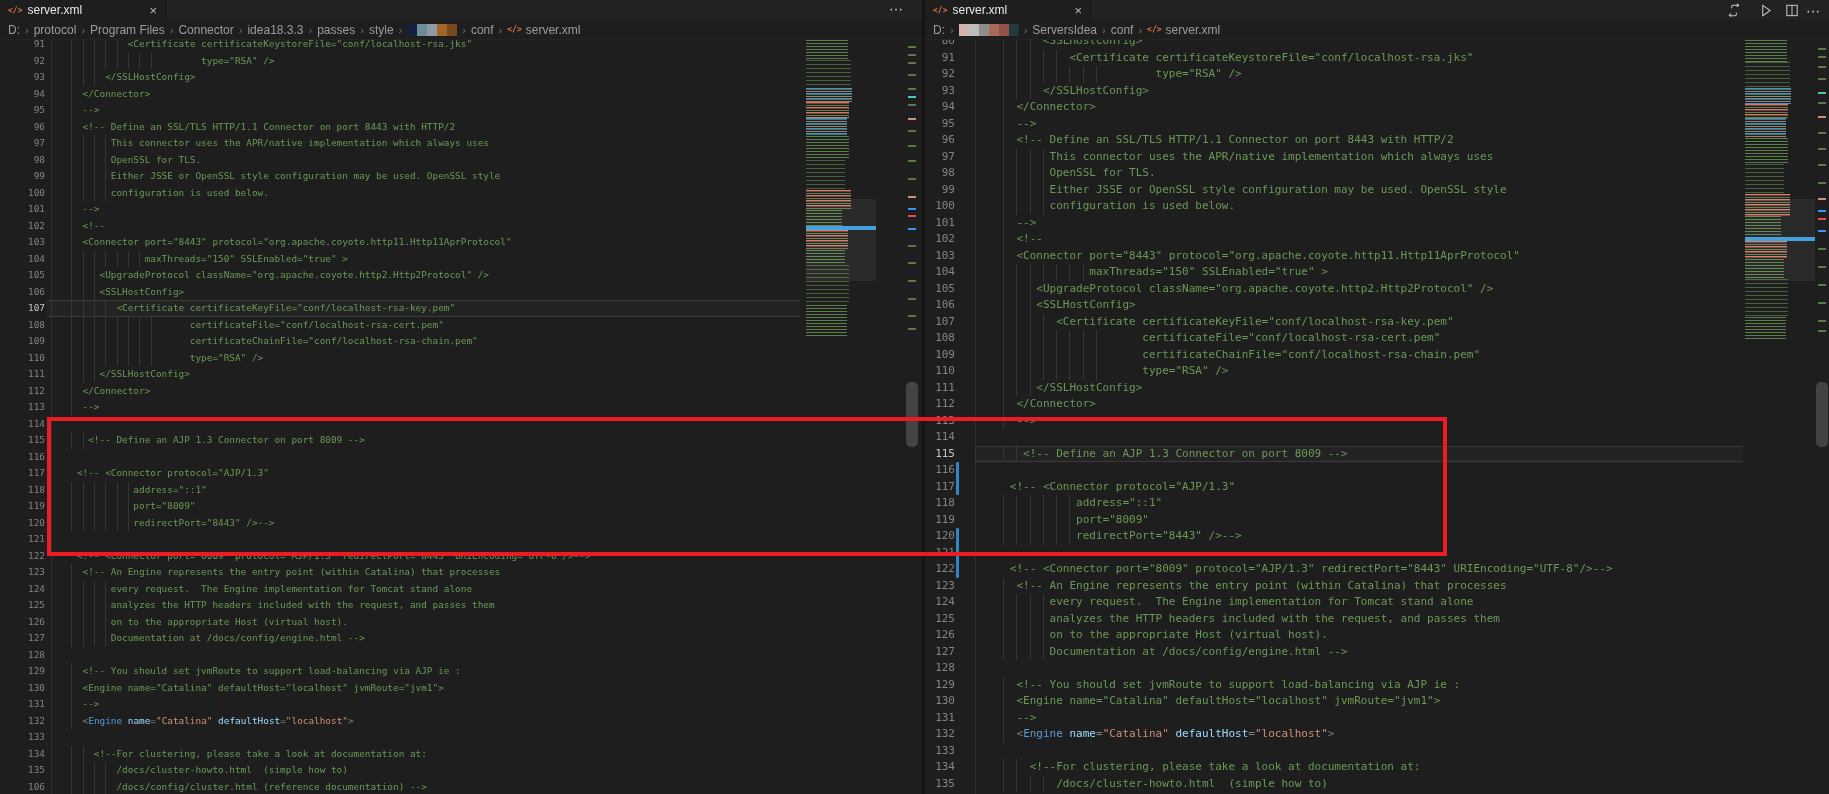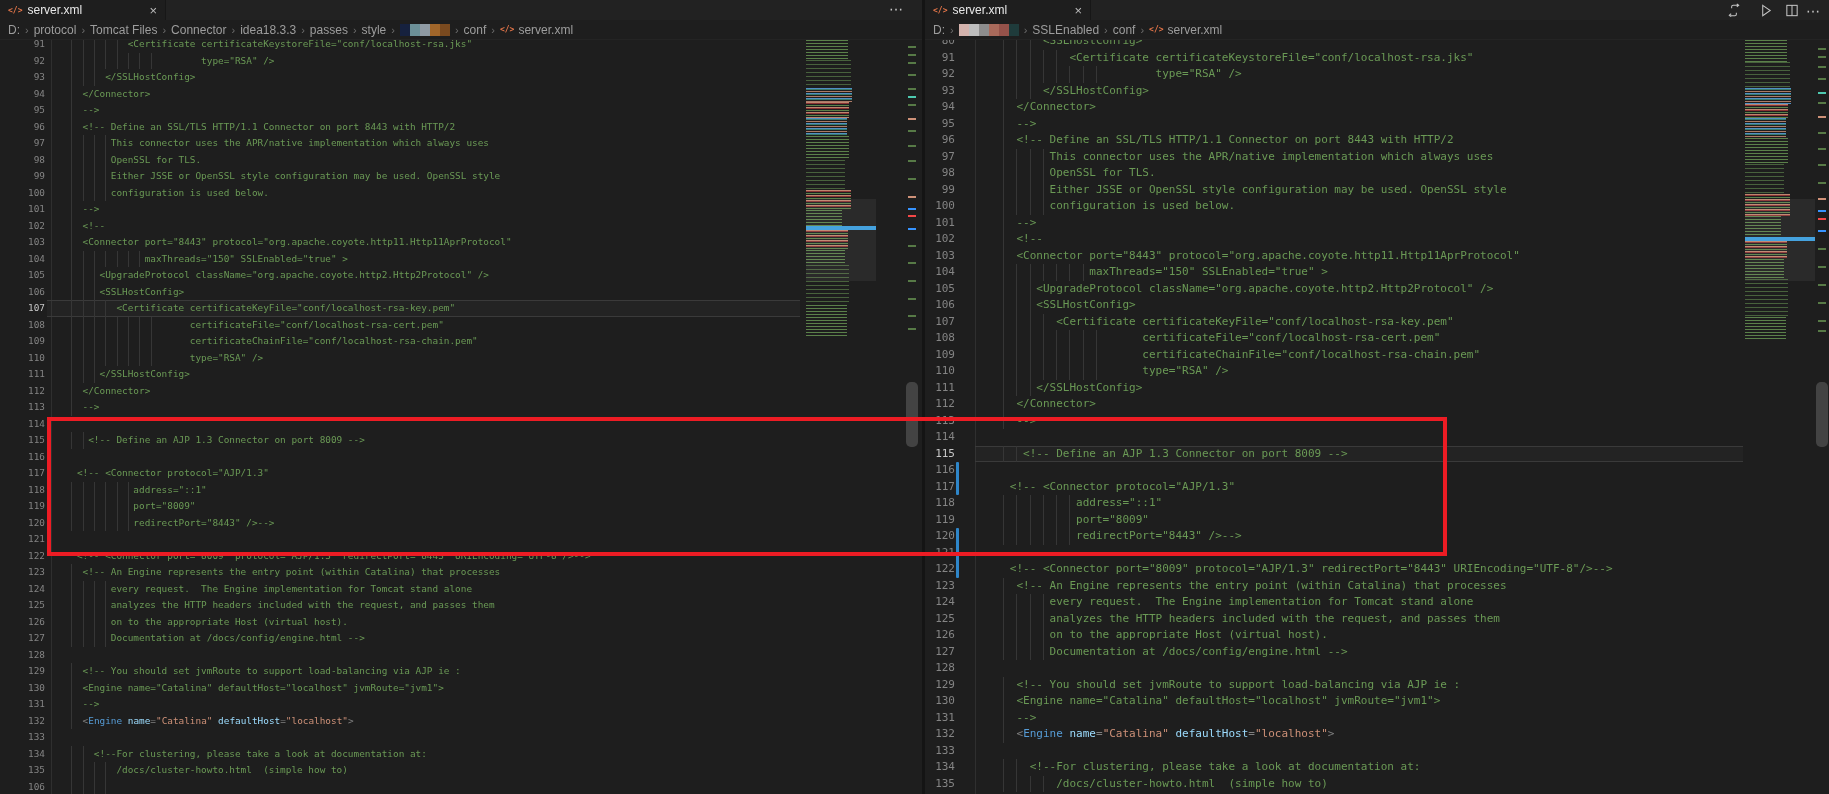--- a/index.html
+++ b/index.html
@@ -74,21 +74,21 @@
         <span class="tlabel">server.xml</span>
         <span class="tclose">×</span>
       </div>
       <div class="morebtn" style="right:18px;">⋯</div>
     </div>
     <div class="crumbs" id="crumbs-left" style="padding-left:8px;">
         <span class="crumb">D:</span>
         <span class="crumb-sep">›</span>
         <span class="crumb">protocol</span>
         <span class="crumb-sep">›</span>
-        <span class="crumb">Tomcat Files</span>
+        <span class="crumb">Program Files</span>
         <span class="crumb-sep">›</span>
         <span class="crumb">Connector</span>
         <span class="crumb-sep">›</span>
         <span class="crumb">idea18.3.3</span>
         <span class="crumb-sep">›</span>
         <span class="crumb">passes</span>
         <span class="crumb-sep">›</span>
         <span class="crumb">style</span>
         <span class="crumb-sep">›</span>
         <span class="mosaic">
@@ -321,20 +321,21 @@
         <div class="guide" style="top: 722px; left: 71.32px;"></div>
         <div class="guide" style="top: 722px; left: 82.64px;"></div>
         <div class="guide" style="top: 722px; left: 93.96px;"></div>
         <div class="guide" style="top: 722px; left: 105.28px;"></div>
         <div class="codeline tok-c" style="top: 722px; left: 60px; font-size: 9.4px;">          /docs/cluster-howto.html  (simple how to)</div>
         <div class="lnum" style="top: 738.5px; left: 0px; width: 45px; font-size: 9.4px; line-height: 16.5px;">106</div>
         <div class="guide" style="top: 738.5px; left: 71.32px;"></div>
         <div class="guide" style="top: 738.5px; left: 82.64px;"></div>
         <div class="guide" style="top: 738.5px; left: 93.96px;"></div>
         <div class="guide" style="top: 738.5px; left: 105.28px;"></div>
+        <div class="codeline tok-c" style="top: 738.5px; left: 60px; font-size: 9.4px;">          /docs/config/cluster.html (reference documentation) --&gt;</div>
         <div class="mm-band mm-green" style="left: 806px; top: 0px; height: 20px; width: 42px;"></div>
         <div class="mm-band mm-green2" style="left: 806px; top: 20px; height: 28px; width: 45px;"></div>
         <div class="mm-band mm-multi" style="left: 806px; top: 48px; height: 14px; width: 46px;"></div>
         <div class="mm-band mm-multi2" style="left: 806px; top: 62px; height: 16px; width: 43px;"></div>
         <div class="mm-band mm-multi" style="left: 806px; top: 78px; height: 18px; width: 41px;"></div>
         <div class="mm-band mm-green" style="left: 806px; top: 96px; height: 24px; width: 43px;"></div>
         <div class="mm-band mm-green2" style="left: 806px; top: 120px; height: 30px; width: 39px;"></div>
         <div class="mm-band mm-multi2" style="left: 806px; top: 150px; height: 20px; width: 45px;"></div>
         <div class="mm-band mm-green" style="left: 806px; top: 170px; height: 16px; width: 36px;"></div>
         <div class="mm-band mm-blueband" style="left: 806px; top: 186px; height: 4px; width: 70px;"></div>
@@ -397,21 +398,21 @@
         <span class="crumb-sep">›</span>
         <span class="mosaic">
           <i style="background: rgb(212, 179, 173);"></i>
           <i style="background: rgb(189, 189, 189);"></i>
           <i style="background: rgb(141, 141, 141);"></i>
           <i style="background: rgb(169, 106, 91);"></i>
           <i style="background: rgb(149, 82, 74);"></i>
           <i style="background: rgb(31, 59, 59);"></i>
         </span>
         <span class="crumb-sep">›</span>
-        <span class="crumb">SSLEnabled</span>
+        <span class="crumb">ServersIdea</span>
         <span class="crumb-sep">›</span>
         <span class="crumb">conf</span>
         <span class="crumb-sep">›</span>
         <span class="crumb-xicon">&lt;/&gt;</span>
         <span class="crumb">server.xml</span>
       </div>
     <div class="editor" id="ed-right">
         <div class="gutterline" style="left: 50px;"></div>
         <div class="cline" style="top: 405.5px; left: 50px; width: 768px;"></div>
         <div class="lnum" style="top: -7px; left: 0px; width: 30px; font-size: 11px; line-height: 16.5px;">80</div>

